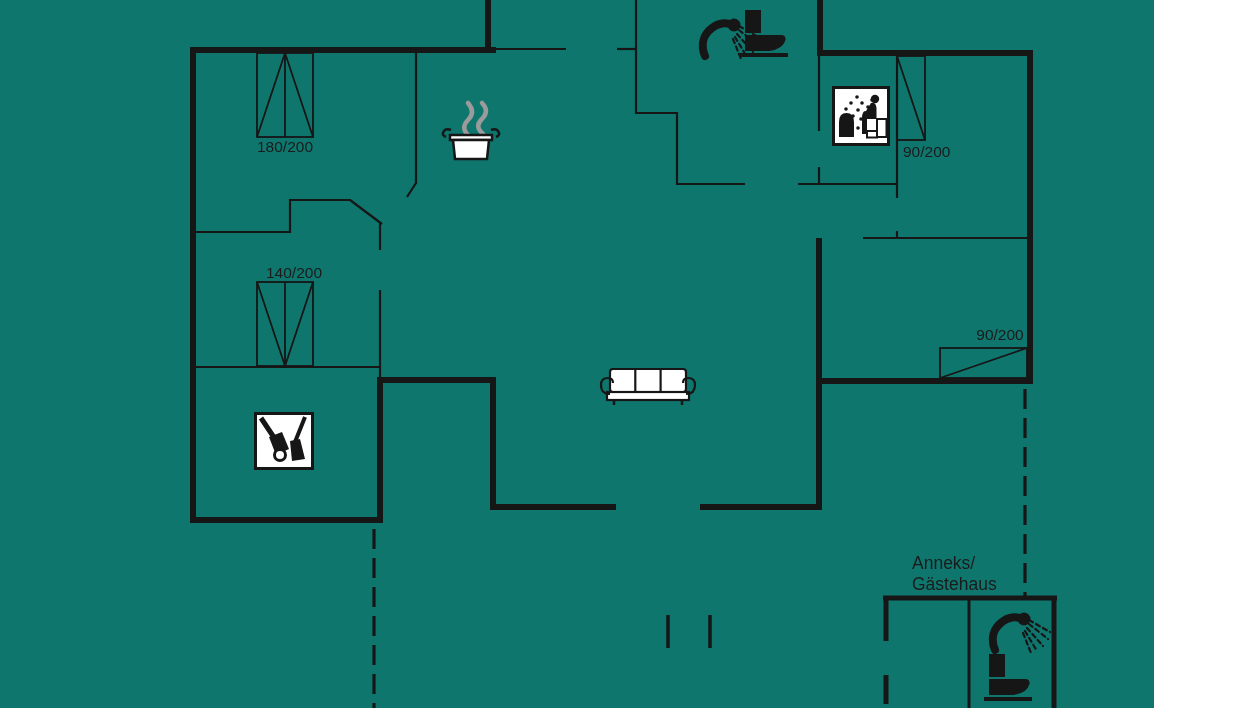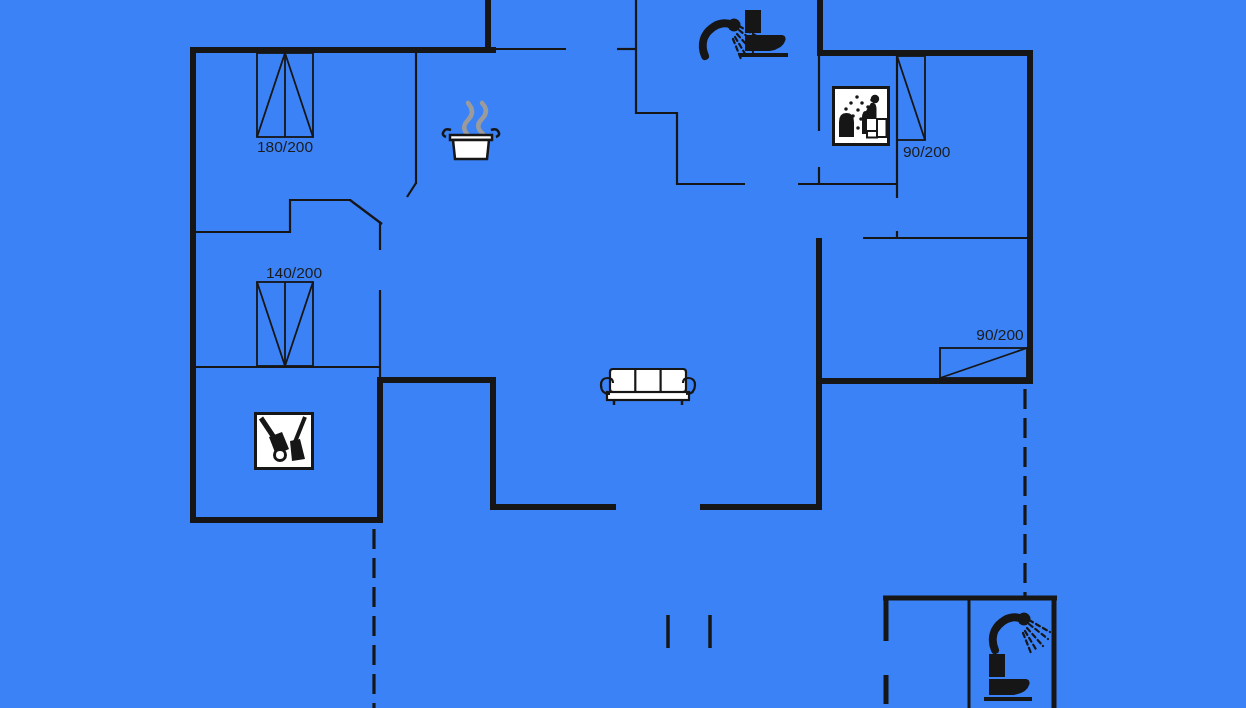--- a/index.html
+++ b/index.html
@@ -1,19 +1,19 @@
 <!DOCTYPE html>
 <html><head>
 <meta charset="utf-8">
 <style>
   html,body{margin:0;padding:0;background:#ffffff;}
   .plan{
     position:relative;
-    width:1246px;height:708px;
-    background:#3b82f6;
+    width:1154px;height:708px;
+    background:#0f766e;
     font-family:"Liberation Sans", sans-serif;
     overflow:hidden;
   }
   .plan svg{position:absolute;left:0;top:0;}
   .lbl{
     position:absolute;
     color:#1b1b1b;
     font-size:15.5px;
     line-height:1;
     white-space:nowrap;
@@ -171,13 +171,17 @@
         <rect x="5" y="2" width="16" height="23" fill="#161616"></rect>
         <path d="M5,27 h37 q4,0.5 3.5,5 q-2.5,9 -16,11 h-24.5 z" fill="#161616"></path>
         <rect x="0" y="45" width="48" height="4" fill="#161616"></rect>
       </g>
     </svg>
 
   <div class="lbl lbl-b1">180/200</div>
   <div class="lbl lbl-b2">140/200</div>
   <div class="lbl lbl-b3">90/200</div>
   <div class="lbl lbl-b4">90/200</div>
+  <div class="lbl lbl-annex">
+    <span>Anneks/</span><br>
+    <span>Gästehaus</span>
+  </div>
 </div>
 
 </body></html>

